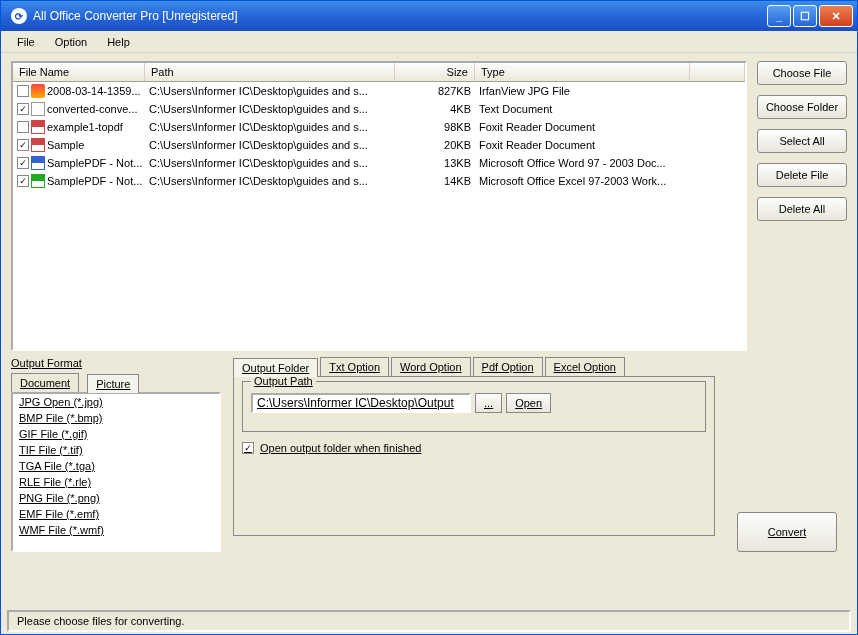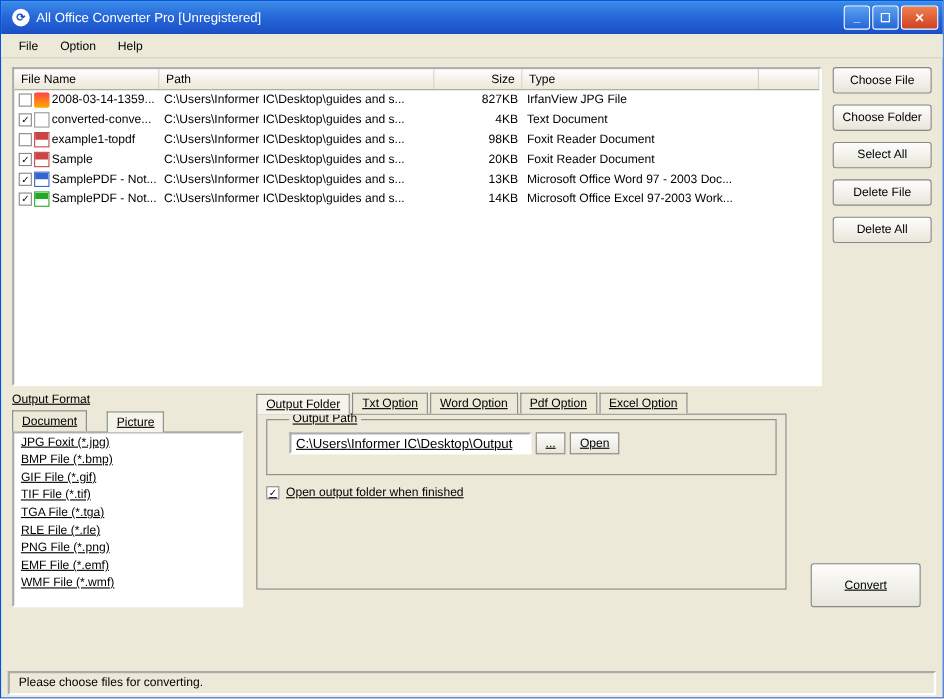--- a/index.html
+++ b/index.html
@@ -44,21 +44,21 @@
 .fi-doc { background: #fff; border: 1px solid #36c; box-shadow: inset 0 6px 0 #36c; }
 .fi-xls { background: #fff; border: 1px solid #2a2; box-shadow: inset 0 6px 0 #2a2; }
 
 .right-btns { width: 90px; display: flex; flex-direction: column; gap: 10px; }
 .btn { height: 24px; border: 1px solid #888; background: linear-gradient(#fdfdfd,#e8e6da); border-radius: 3px; font-size: 11px; display: flex; align-items: center; justify-content: center; cursor: default; }
 
 .bottom-area { display: flex; gap: 12px; text-decoration: underline; }
 .of-panel { width: 210px; }
 .of-title { font-size: 11px; margin-bottom: 4px; }
 .tabs { display: flex; }
-.tab { padding: 3px 8px; border: 1px solid #888; border-bottom: none; background: #ece9d8; font-size: 11px; margin-right: 18px; }
+.tab { padding: 3px 8px; border: 1px solid #888; border-bottom: none; background: #ece9d8; font-size: 11px; margin-right: 8px; }
 .tab.active { background: #f5f4ea; position: relative; top: 1px; }
 .format-list { border: 2px inset #fff; background: #fff; height: 160px; overflow: auto; }
 .format-list div { padding: 2px 6px; font-size: 11px; cursor: default; }
 
 .mid-panel { flex: 1; }
 .opt-tabs { display: flex; }
 .opt-tab { padding: 3px 8px; border: 1px solid #888; border-bottom: none; background: #ece9d8; font-size: 11px; margin-right: 2px; }
 .opt-tab.active { background: #f5f4ea; position: relative; top: 1px; }
 .output-group { border: 1px solid #888; padding: 6px 8px 12px; margin-top: 0; height: 160px; }
 .og-field { border: 1px solid #888; padding: 0 4px; margin-top: -8px; }
@@ -175,42 +175,42 @@
     </div>
 
     <div class="bottom-area">
       <div class="of-panel">
         <div class="of-title">Output Format</div>
         <div class="tabs">
           <div class="tab">Document</div>
           <div class="tab active">Picture</div>
         </div>
         <div class="format-list" id="format-list">
-            <div>JPG Foxit  (*.jpg)</div>
+            <div>JPG Open  (*.jpg)</div>
             <div>BMP File  (*.bmp)</div>
             <div>GIF File  (*.gif)</div>
             <div>TIF File  (*.tif)</div>
             <div>TGA File  (*.tga)</div>
             <div>RLE File  (*.rle)</div>
             <div>PNG File  (*.png)</div>
             <div>EMF File  (*.emf)</div>
             <div>WMF File  (*.wmf)</div>
           </div>
       </div>
 
       <div class="mid-panel">
         <div class="opt-tabs">
           <div class="opt-tab active">Output Folder</div>
           <div class="opt-tab">Txt Option</div>
           <div class="opt-tab">Word Option</div>
           <div class="opt-tab">Pdf Option</div>
           <div class="opt-tab">Excel Option</div>
         </div>
         <div class="output-group">
-          <fieldset class="og-field" style="border:1px solid #888;padding:6px 20px 8px;">
+          <fieldset class="og-field" style="border:1px solid #888;padding:6px 8px 8px;">
             <legend style="font-size:11px;padding:0 3px;">Output Path</legend>
             <div class="path-row">
               <input class="path-input" value="C:\Users\Informer IC\Desktop\Output" style="">
               <div class="small-btn">...</div>
               <div class="small-btn">Open</div>
             </div>
           </fieldset>
           <div class="chk-row" style="margin-top:10px;">
             <span class="chk" id="owf-chk">✓</span>
             <span>Open output folder when finished</span>

